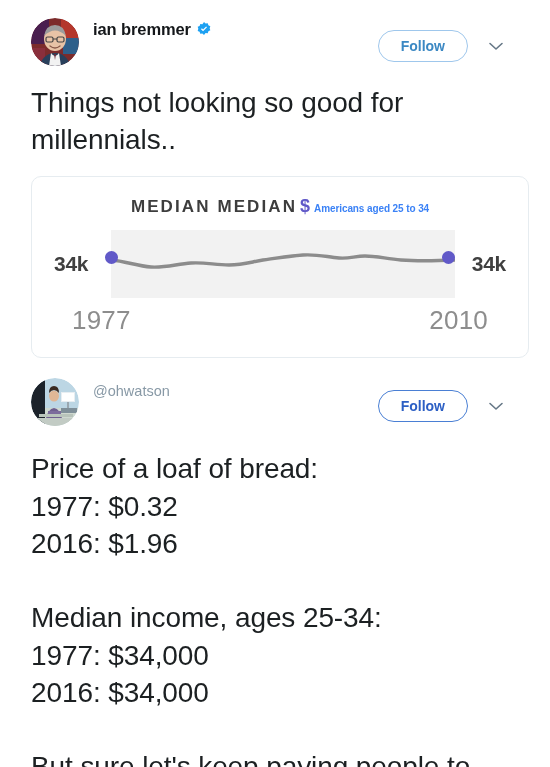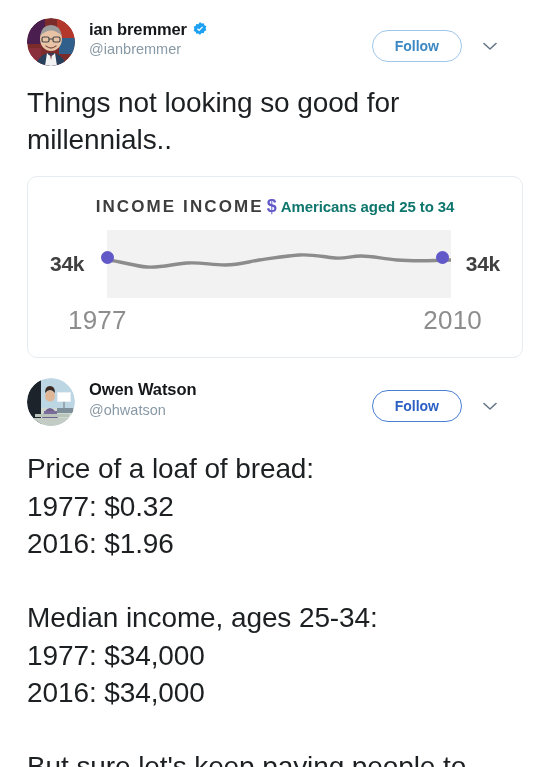--- a/index.html
+++ b/index.html
@@ -14,21 +14,21 @@
 
   .page {
     position: relative;
     width: 550px;
     height: 767px;
     background: #ffffff;
     overflow: hidden;
   }
 
   
-  .tweet { position: relative; padding: 0 27px; }
+  .tweet { position: relative; padding: 0 21px; margin-left: 10px; }
   #tweet-1 { padding-top: 18px; }
   #tweet-2 { padding-top: 20px; }
 
   .tweet-header {
     display: flex;
     align-items: flex-start;
     position: relative;
     height: 50px;
   }
 
@@ -132,23 +132,23 @@
     letter-spacing: 2.1px;
     color: #3d3d3d;
   }
   .chart-title-dollar {
     font-size: 18px;
     font-weight: bold;
     color: #6159c8;
     margin-left: 3px;
   }
   .chart-title-sub {
-    font-size: 15px;
-    font-weight: bold;
-    color: #0f766e;
+    font-size: 10px;
+    font-weight: bold;
+    color: #3b82f6;
     margin-left: 4px;
     letter-spacing: -0.1px;
   }
 
   .plot-area {
     position: absolute;
     left: 79px;
     top: 53px;
     width: 344px;
     height: 68px;
@@ -213,37 +213,36 @@
       </div>
 
       <div class="identity">
         <div class="display-name-row">
           <span class="display-name">ian bremmer</span>
           <svg class="verified-badge" viewBox="0 0 24 24">
             <path fill="#1da1f2" d="M12 1.6l2.4 2.1 3.2-.3 1 3 2.9 1.3-1 3.1 1 3.1-2.9 1.3-1 3-3.2-.3L12 21l-2.4-2.1-3.2.3-1-3-2.9-1.3 1-3.1-1-3.1 2.9-1.3 1-3 3.2.3z"></path>
             <path fill="#ffffff" d="M10.6 15.4l-3.1-3.1 1.3-1.3 1.8 1.8 4.6-4.6 1.3 1.3z"></path>
           </svg>
         </div>
-        <div class="handle">@ianbremmer</div>
       </div>
 
       <div class="follow-wrap">
         <button class="follow-btn">Follow</button>
         <svg class="caret-icon" viewBox="0 0 16 10">
           <path d="M2 2.5 L8 8 L14 2.5" fill="none" stroke="#657786" stroke-width="1.6" stroke-linecap="round" stroke-linejoin="round"></path>
         </svg>
       </div>
     </div>
 
     <div class="tweet-text">Things not looking so good for millennials..</div>
 
     <div class="card">
 
       <div class="chart-title">
-        <span class="chart-title-main">INCOME INCOME</span><span class="chart-title-dollar">$</span><span class="chart-title-sub">Americans aged 25 to 34</span>
+        <span class="chart-title-main">MEDIAN MEDIAN</span><span class="chart-title-dollar">$</span><span class="chart-title-sub">Americans aged 25 to 34</span>
       </div>
 
       <div class="plot-area">
         <svg class="plot-svg" viewBox="0 0 344 68" preserveAspectRatio="none">
           <path d="M0 30 C 14 31, 26 36, 40 37 C 54 38, 66 34, 80 33
                    C 94 32, 104 35, 118 35 C 132 35, 140 32, 152 30
                    C 166 28, 178 26, 192 25 C 206 24, 216 27, 228 28
                    C 238 29, 244 26, 254 26 C 266 26, 276 29, 290 30
                    C 304 31, 320 31, 344 30" fill="none" stroke="#8c8c8c" stroke-width="3.4" stroke-linecap="round" stroke-linejoin="round"></path>
         </svg>
@@ -287,23 +286,20 @@
             <path d="M18 15 q5 -6 10 0 q0 -7 -5 -7 q-5 0 -5 7z" fill="#3a2a22"></path>
             <path d="M14 44 q3 -14 9 -14 q6 0 9 14z" fill="#6f5f8f"></path>
             <rect x="17" y="33" width="13" height="4" fill="#7c6c9c"></rect>
             <rect x="8" y="36" width="34" height="3" fill="#b9c4bb"></rect>
             <path d="M0 40 h48 v8 h-48z" fill="#c2cbc4"></path>
           </g>
         </svg>
       </div>
 
       <div class="identity">
-        <div class="display-name-row">
-          <span class="display-name">Owen Watson</span>
-        </div>
         <div class="handle">@ohwatson</div>
       </div>
 
       <div class="follow-wrap">
         <button class="follow-btn">Follow</button>
         <svg class="caret-icon" viewBox="0 0 16 10">
           <path d="M2 2.5 L8 8 L14 2.5" fill="none" stroke="#657786" stroke-width="1.6" stroke-linecap="round" stroke-linejoin="round"></path>
         </svg>
       </div>
     </div>

